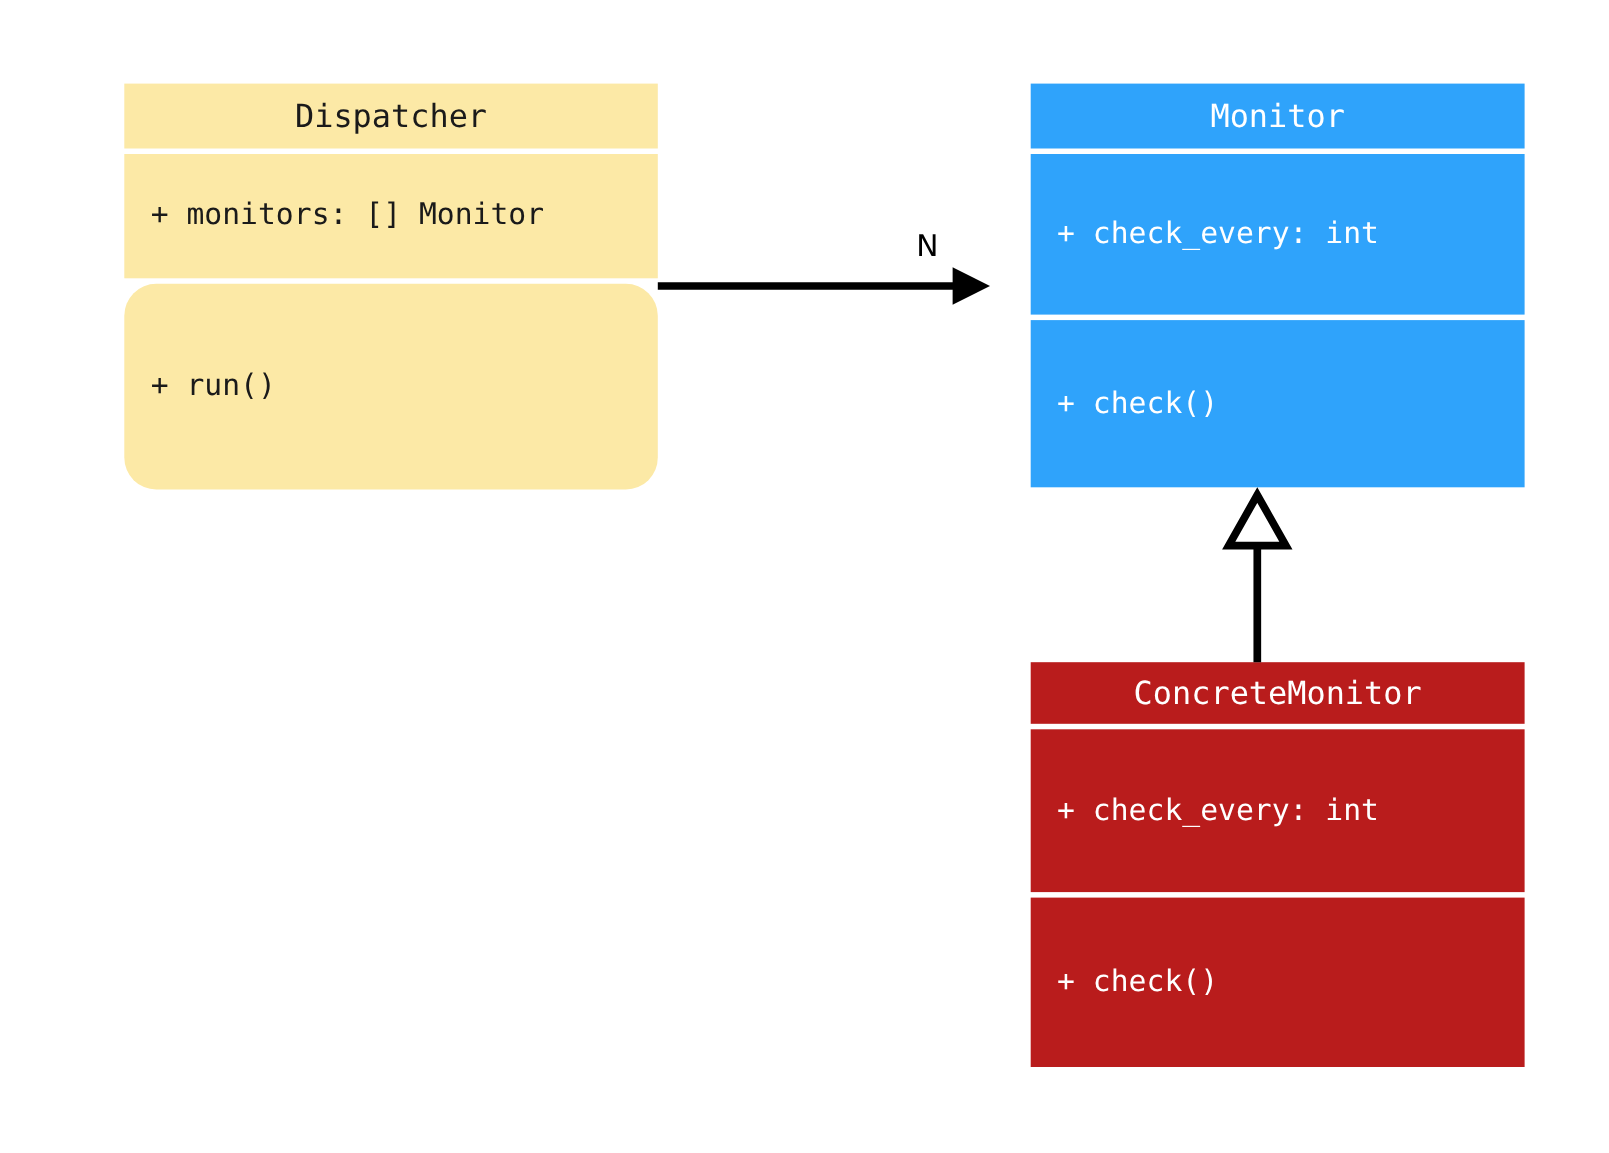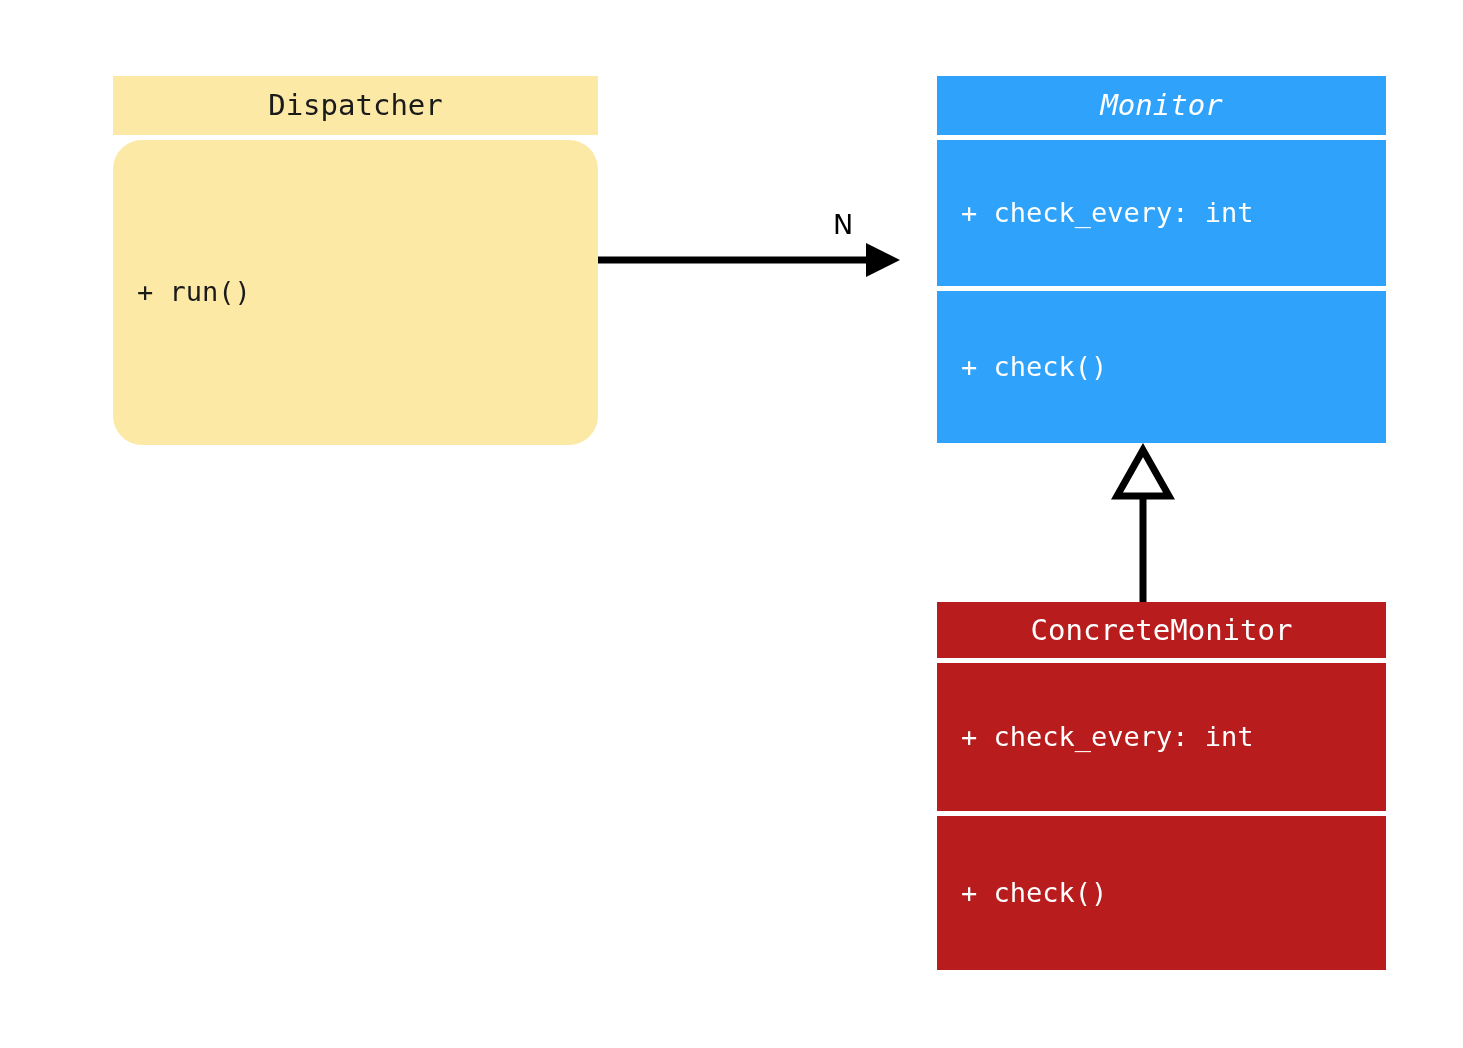--- a/index.html
+++ b/index.html
@@ -43,21 +43,20 @@
   .compartment.body-comp {
     padding-left: 24px;
   }
   .class-title {
     font-size: 29px;
     line-height: 1.2;
     letter-spacing: 0px;
     white-space: pre;
   }
   .class-title.abstract {
-    font-style: italic;
   }
   .member {
     font-size: 27px;
     line-height: 1.26;
     white-space: pre;
   }
 
   
   .theme-yellow .compartment { background: #fce9a6; }
   .theme-yellow .class-title,
@@ -92,20 +91,23 @@
 <body>
 
 <div id="canvas">
 
   <div class="uml-class theme-yellow" style="left:76px; top:76px; width:522px; height:369px;">
 
     <div class="compartment title-comp" style="height:59px;">
       <span class="class-title">Dispatcher</span>
     </div>
 
+    <div class="compartment body-comp" style="height:113px;">
+      <span class="member">+ monitors: [] Monitor</span>
+    </div>
 
     <div class="compartment body-comp" style="flex:1 1 auto;border-radius:29px;">
       <span class="member">+ run()</span>
     </div>
   </div>
 
   <div class="uml-class theme-blue" style="left:900px; top:76px; width:486px; height:367px;">
 
     <div class="compartment title-comp" style="height:59px;">
       <span class="class-title abstract">Monitor</span>

